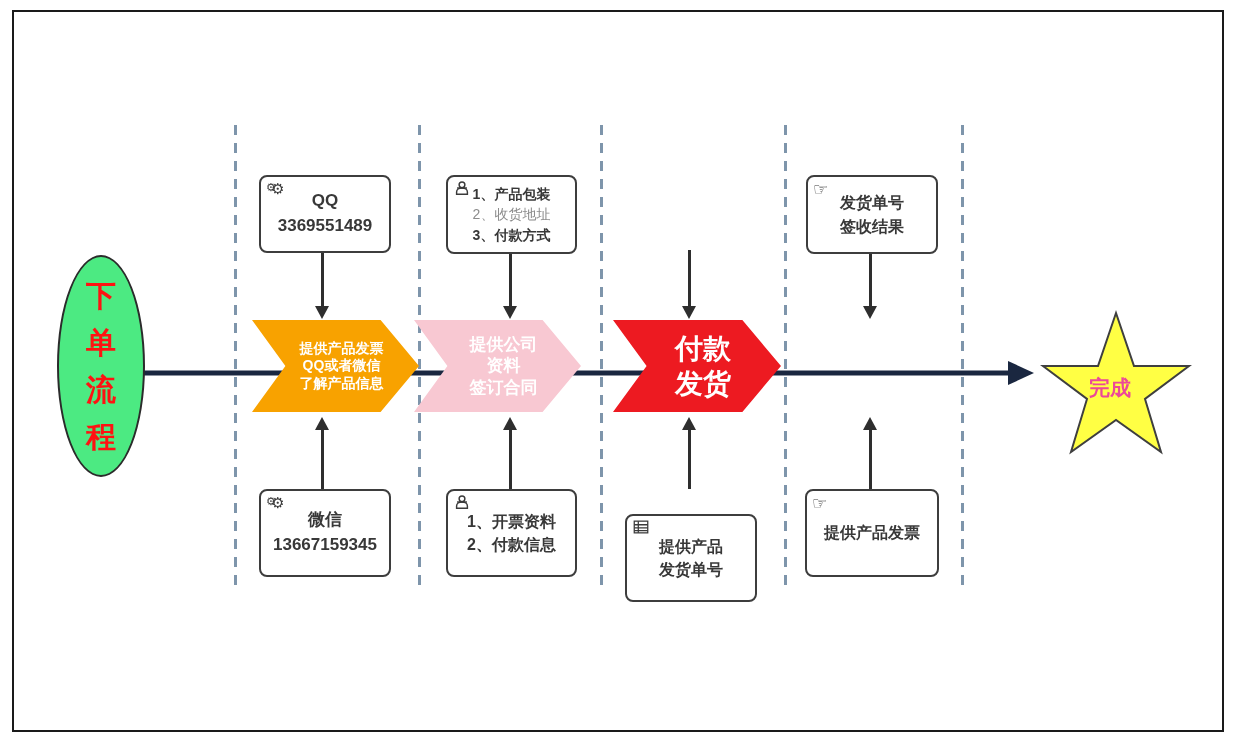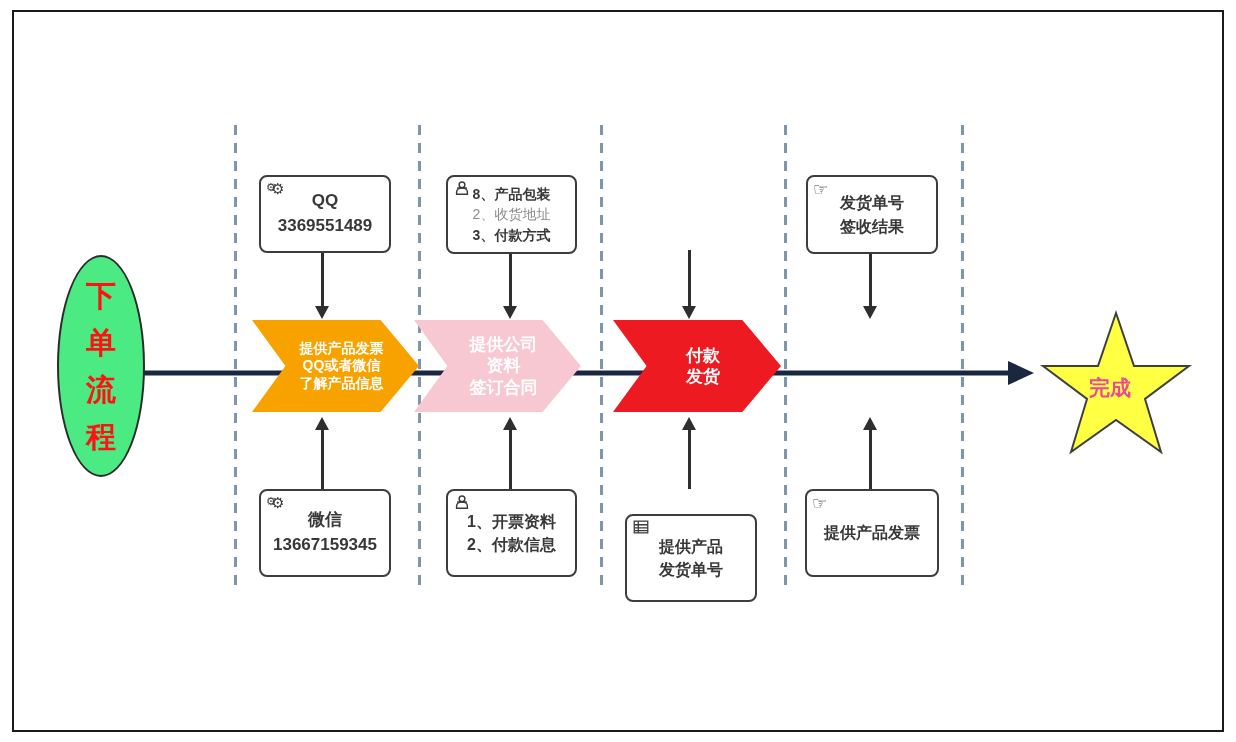--- a/index.html
+++ b/index.html
@@ -19,21 +19,21 @@
   .note .icon{position:absolute;left:5px;top:2px;color:#3a3a3a;font-weight:400;}
   .gears .g1{font-size:11px;display:inline-block;transform:translateY(-3px);}
   .gears .g2{font-size:15px;display:inline-block;margin-left:-5px;}
   .hand-glyph{font-size:17px;}
   .fs17{font-size:17px;} .fs16{font-size:16px;} .fs14{font-size:14px;}
 
   .chev{position:absolute;top:320px;height:92px;z-index:2;display:flex;flex-direction:column;
     align-items:center;justify-content:center;color:#fff;font-weight:700;text-align:center;
     clip-path:polygon(0 0,77% 0,100% 50%,77% 100%,0 100%,20% 50%);padding-left:12px;box-sizing:border-box;}
   .chev .cline{line-height:1.25;}
-  .chev-1{font-size:14px;} .chev-2{font-size:17px;} .chev-3{font-size:17px;line-height:1.3;} .chev-4{font-size:20px;}
+  .chev-1{font-size:14px;} .chev-2{font-size:17px;} .chev-3{font-size:28px;line-height:1.3;} .chev-4{font-size:20px;}
 
   .conn{position:absolute;width:3px;background:#2e2e2e;z-index:1;}
   .tri{position:absolute;width:0;height:0;z-index:1;}
   .tri-down{border-left:7px solid transparent;border-right:7px solid transparent;border-top:13px solid #2e2e2e;}
   .tri-up{border-left:7px solid transparent;border-right:7px solid transparent;border-bottom:13px solid #2e2e2e;}
 
   #start-ellipse{position:absolute;left:57px;top:255px;width:84px;height:218px;border:2px solid #2b2b2b;
     border-radius:50%;z-index:2;display:flex;flex-direction:column;align-items:center;justify-content:center;}
   #start-ellipse .ch{color:#FF1212;font-size:30px;font-weight:700;line-height:47px;}
 
@@ -87,21 +87,21 @@
   </div>
 
   <div class="note fs14" style="left:446px;top:175px;width:127px;height:75px">
     <span class="icon">
       <svg width="18" height="18" viewBox="0 0 20 20" fill="none" stroke="#3a3a3a" stroke-width="1.6">
         <circle cx="10" cy="6.5" r="3.2"></circle>
           <path d="M4.5 10 L15.5 10"></path>
           <path d="M4 17 v-2.5 a6 4.5 0 0 1 12 0 V17 z"></path>
       </svg>
     </span>
-    <span class="nline">8、产品包装</span>
+    <span class="nline">1、产品包装</span>
     <span class="nline muted">2、收货地址</span>
     <span class="nline">3、付款方式</span>
   </div>
   <div class="conn" style="left:509px;top:250px;height:56px"></div>
   <div class="tri tri-down" style="left:503px;top:306px"></div>
   <div class="chev chev-2" style="left: 414px; width: 167px; background: rgb(248, 200, 210);">
     <span class="cline">提供公司</span>
     <span class="cline">资料</span>
     <span class="cline">签订合同</span>
   </div>

